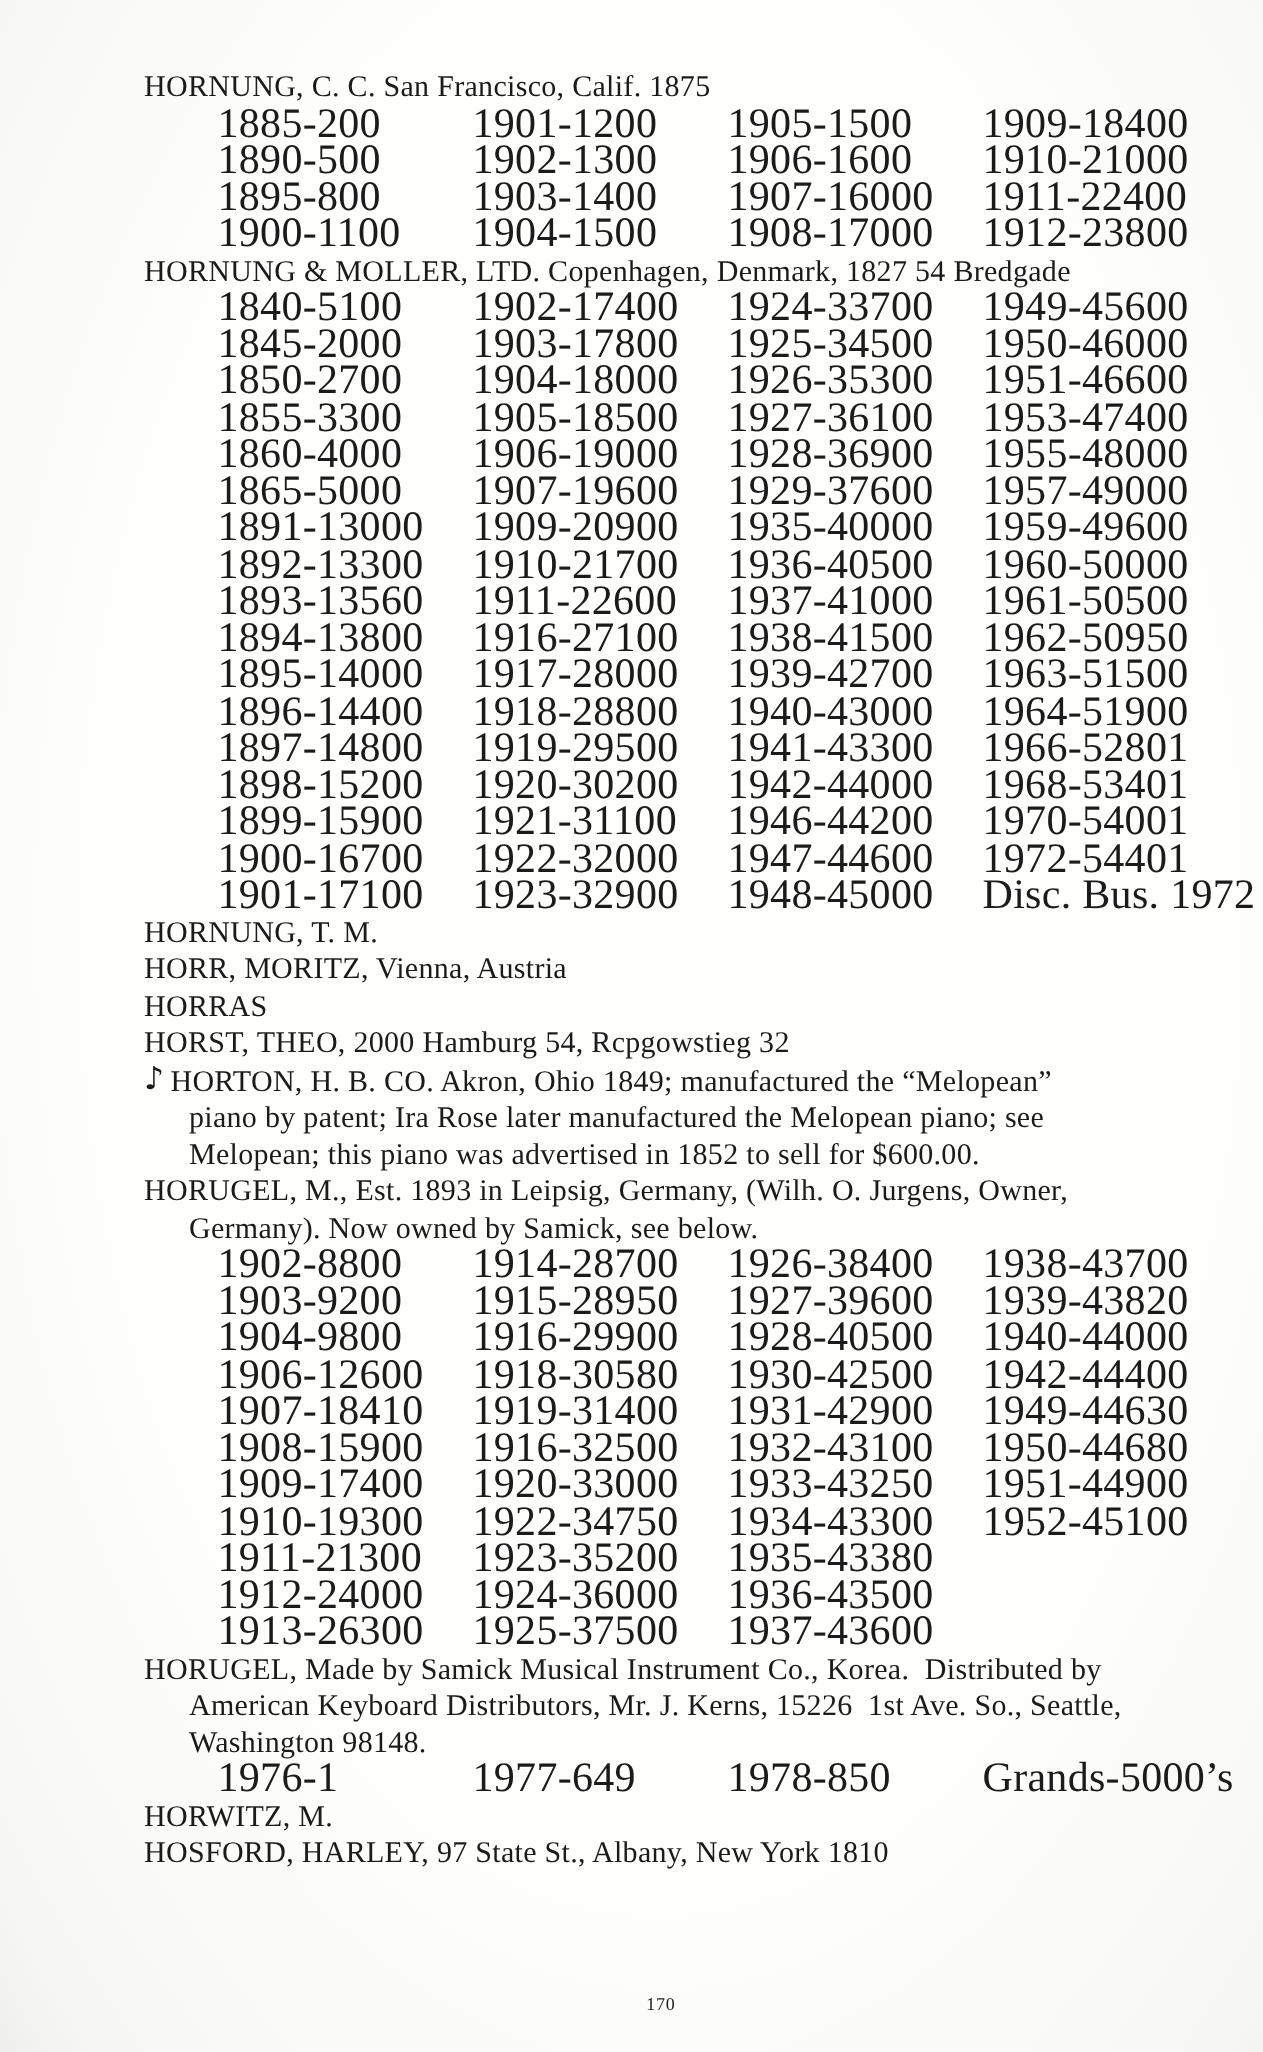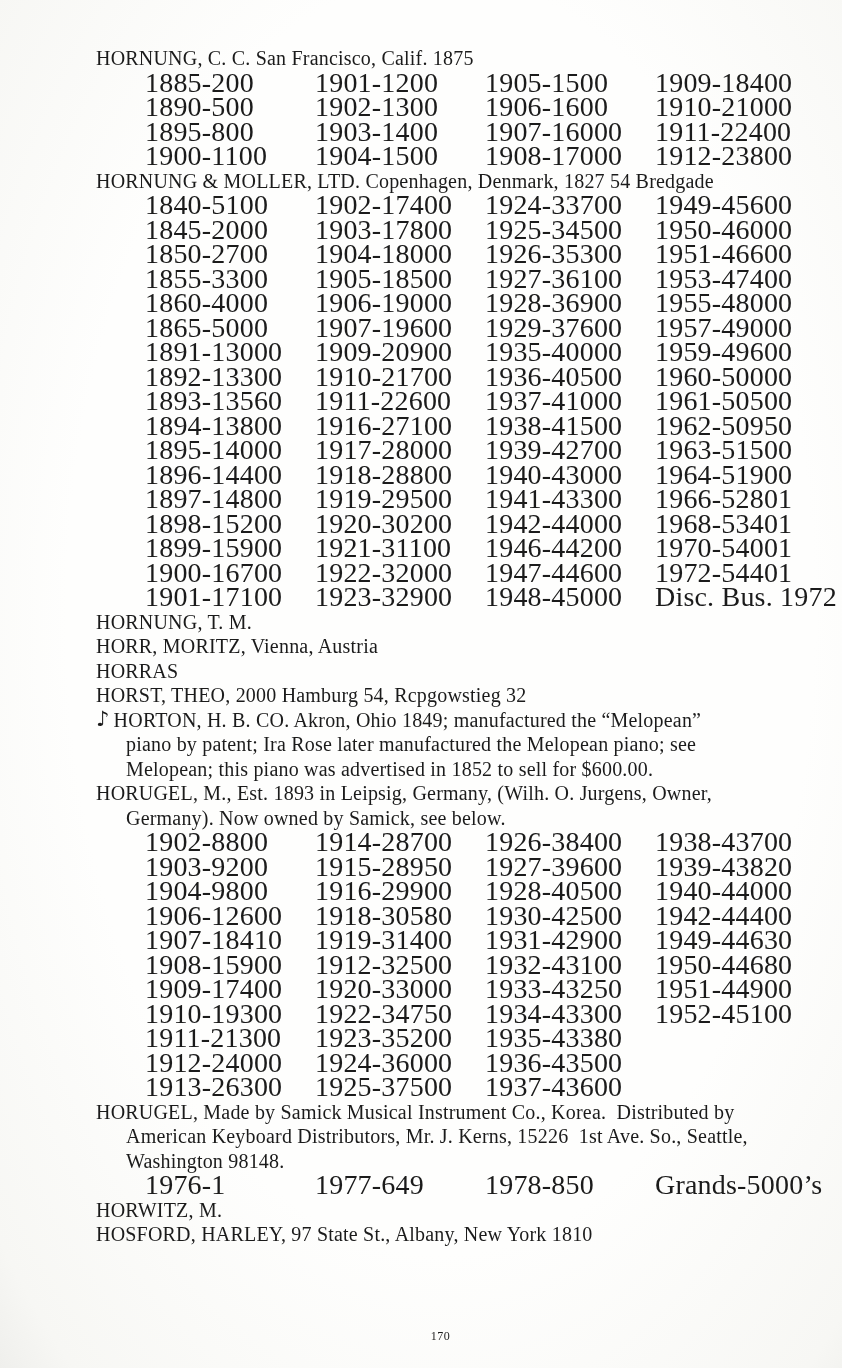--- a/index.html
+++ b/index.html
@@ -249,21 +249,21 @@
             <span class="serial-cell">1942-44400</span>
           </div>
           <div class="serial-row">
             <span class="serial-cell">1907-18410</span>
             <span class="serial-cell">1919-31400</span>
             <span class="serial-cell">1931-42900</span>
             <span class="serial-cell">1949-44630</span>
           </div>
           <div class="serial-row">
             <span class="serial-cell">1908-15900</span>
-            <span class="serial-cell">1912-32500</span>
+            <span class="serial-cell">1916-32500</span>
             <span class="serial-cell">1932-43100</span>
             <span class="serial-cell">1950-44680</span>
           </div>
           <div class="serial-row">
             <span class="serial-cell">1909-17400</span>
             <span class="serial-cell">1920-33000</span>
             <span class="serial-cell">1933-43250</span>
             <span class="serial-cell">1951-44900</span>
           </div>
           <div class="serial-row">

